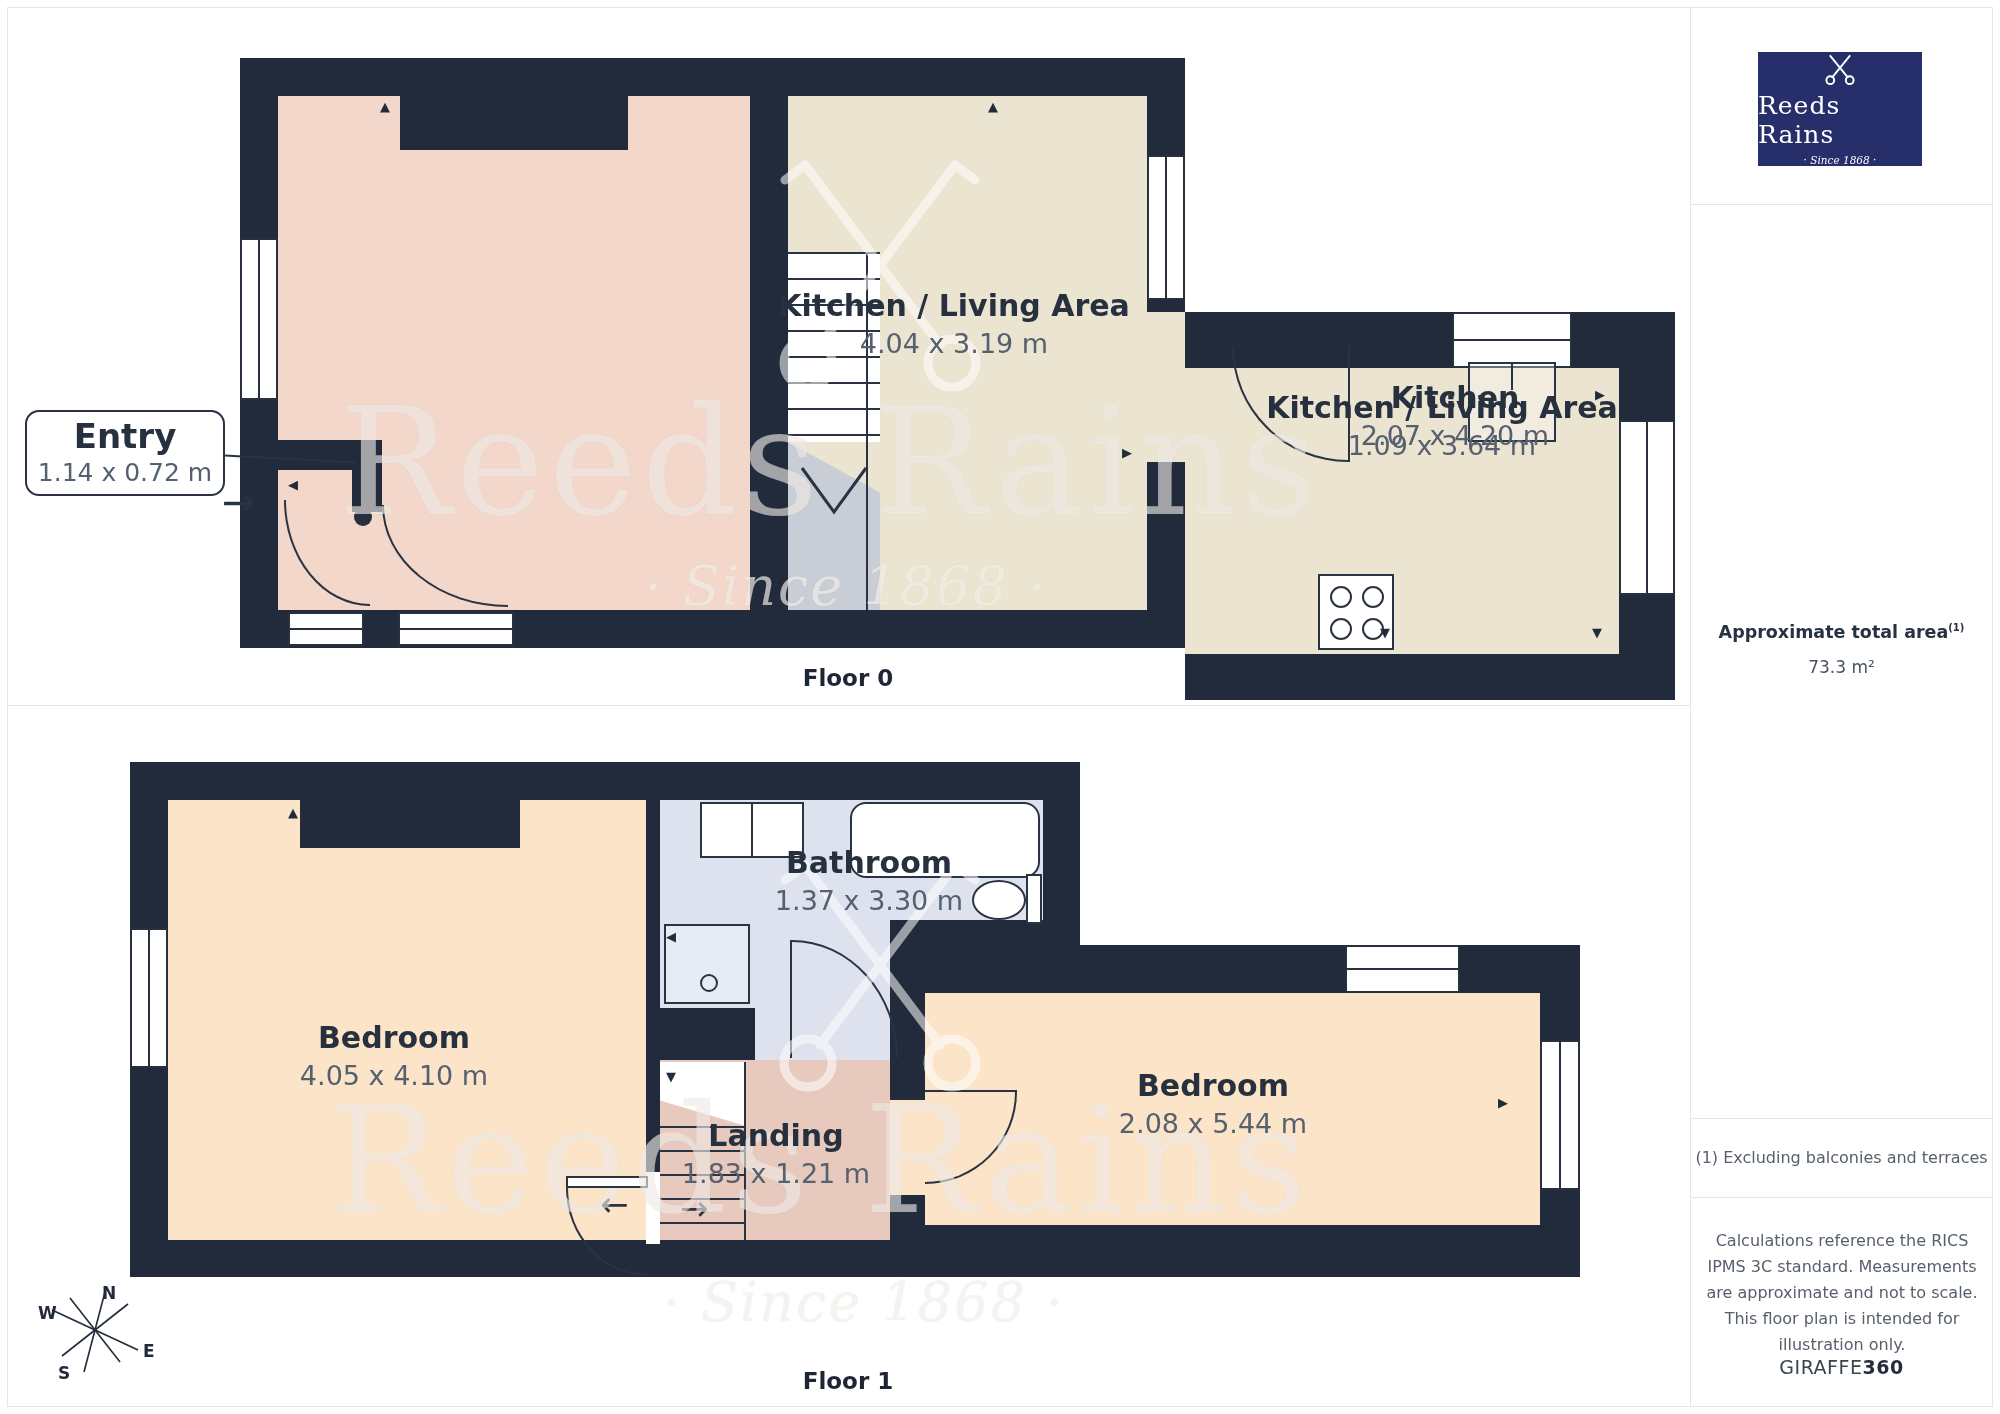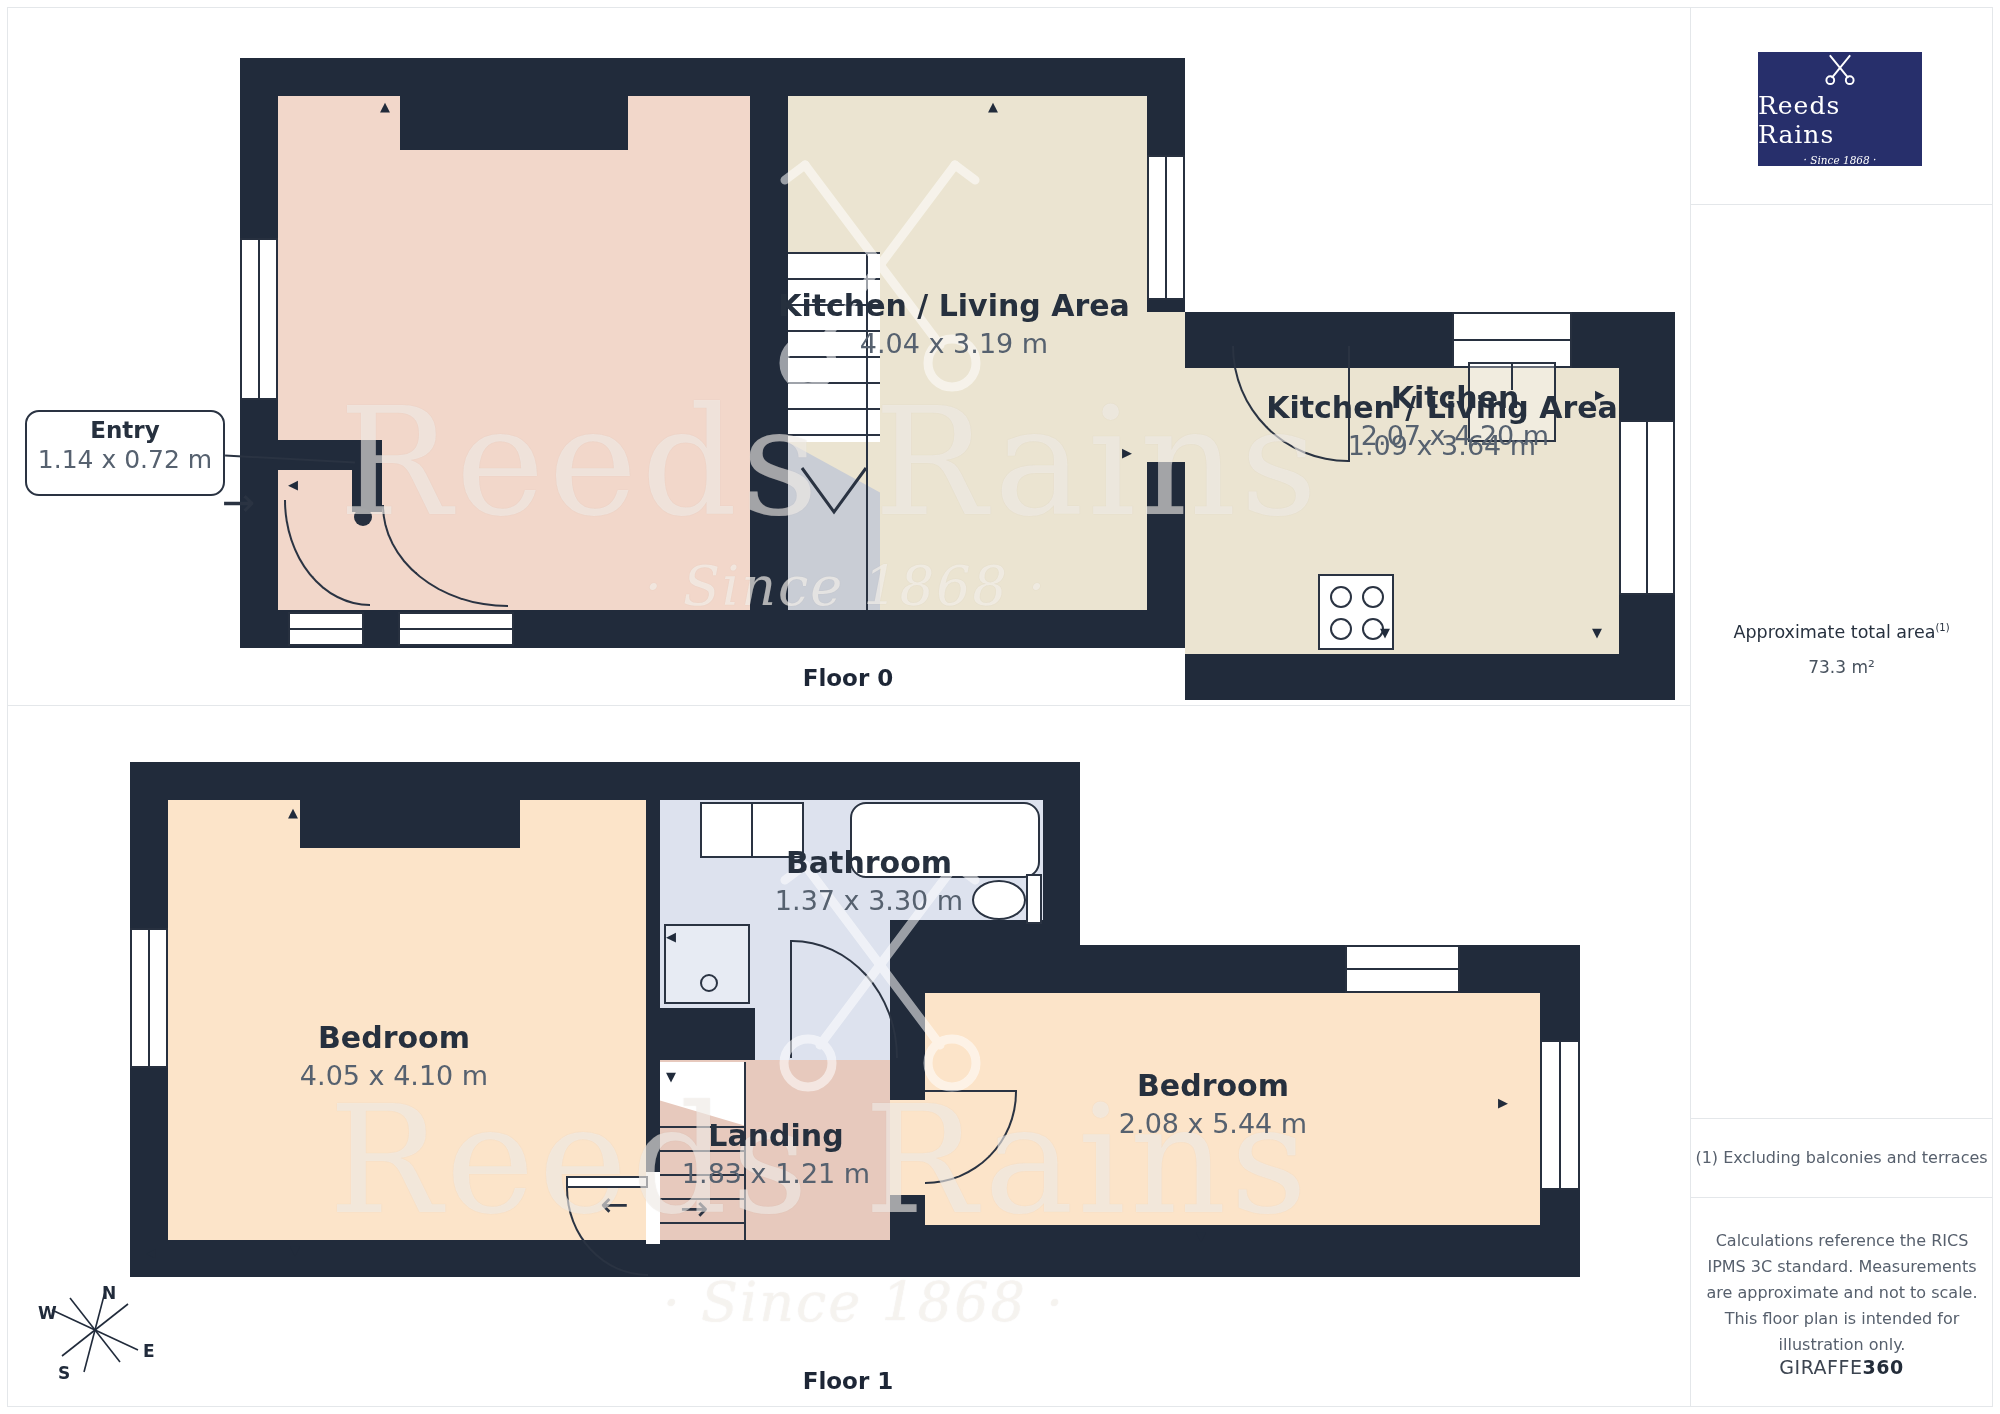--- a/index.html
+++ b/index.html
@@ -26,36 +26,36 @@
   .stair-gray{position:absolute;background:#c9cdd5;z-index:3;}
   .rail{position:absolute;background:#2a3342;z-index:4;}
   .marker{position:absolute;font-size:13px;color:#212b3b;z-index:5;line-height:1;}
   .dir-arrow{position:absolute;font-size:34px;color:#2a3342;z-index:5;line-height:1;font-weight:bold;}
   .room-label{position:absolute;text-align:center;z-index:6;transform:translate(-50%,-50%);white-space:nowrap;}
   .room-name{font-size:30px;font-weight:bold;color:#26303e;line-height:1.15;}
   .room-dims{font-size:27px;color:#56616f;line-height:1.2;margin-top:4px;}
   .floor-label{position:absolute;transform:translate(-50%,-50%);font-size:23px;font-weight:bold;color:#1d2636;z-index:6;}
   .callout{position:absolute;left:25px;top:410px;width:200px;height:86px;background:#fff;border:2.5px solid #2a3342;
            border-radius:14px;z-index:7;text-align:center;box-sizing:border-box;padding-top:5px;}
-  .callout .room-name{font-size:23px;}
+  .callout .room-name{font-size:34px;}
   .callout .room-dims{font-size:25px;margin-top:2px;}
   .wm-title{position:absolute;font-family:"DejaVu Serif","Liberation Serif",serif;font-size:150px;
             color:rgba(253,250,246,0.55);letter-spacing:4px;z-index:5;white-space:nowrap;transform:translate(-50%,-50%);
             text-shadow:0 0 1px rgba(140,130,120,0.20);}
   .wm-sub{position:absolute;font-family:"DejaVu Serif","Liberation Serif",serif;font-style:italic;font-size:54px;
           color:rgba(253,250,246,0.62);letter-spacing:2px;z-index:5;white-space:nowrap;transform:translate(-50%,-50%);
           text-shadow:0 0 1px rgba(140,130,120,0.20);}
   .divider{position:absolute;background:#e4e7ea;z-index:8;}
   .outer-border{position:absolute;left:7px;top:7px;right:7px;bottom:7px;border:1px solid #e4e7ea;z-index:8;pointer-events:none;}
   .logo{position:absolute;left:1758px;top:52px;width:164px;height:114px;background:#272f6b;z-index:9;
         display:flex;flex-direction:column;align-items:center;justify-content:center;}
   .logo-title{font-family:"DejaVu Serif","Liberation Serif",serif;color:#fff;font-size:25px;letter-spacing:1px;margin-top:4px;}
   .logo-tagline{font-family:"DejaVu Serif","Liberation Serif",serif;font-style:italic;color:#fff;font-size:10.5px;margin-top:5px;}
   .sb-block{position:absolute;left:1690px;width:303px;text-align:center;z-index:9;}
-  .sb-heading{font-size:17.5px;font-weight:normal;color:#27313f;}
+  .sb-heading{font-size:17.5px;font-weight:bold;color:#27313f;}
   .sb-heading sup{font-size:10px;}
   .sb-value{font-size:17px;color:#49535f;margin-top:15px;}
   .sb-footnote{font-size:16px;color:#57606d;}
   .sb-disclaimer{position:absolute;left:1706px;width:272px;text-align:center;font-size:16px;color:#57606d;line-height:26px;z-index:9;}
   .sb-brand{font-size:19px;color:#3c4450;letter-spacing:0.5px;margin-top:12px;}
   .sb-brand .b360{font-weight:bold;color:#242d3a;}
   .compass-letter{position:absolute;font-size:17px;font-weight:bold;color:#212b3b;z-index:6;}
   svg{display:block;}
 </style>
 </head>

